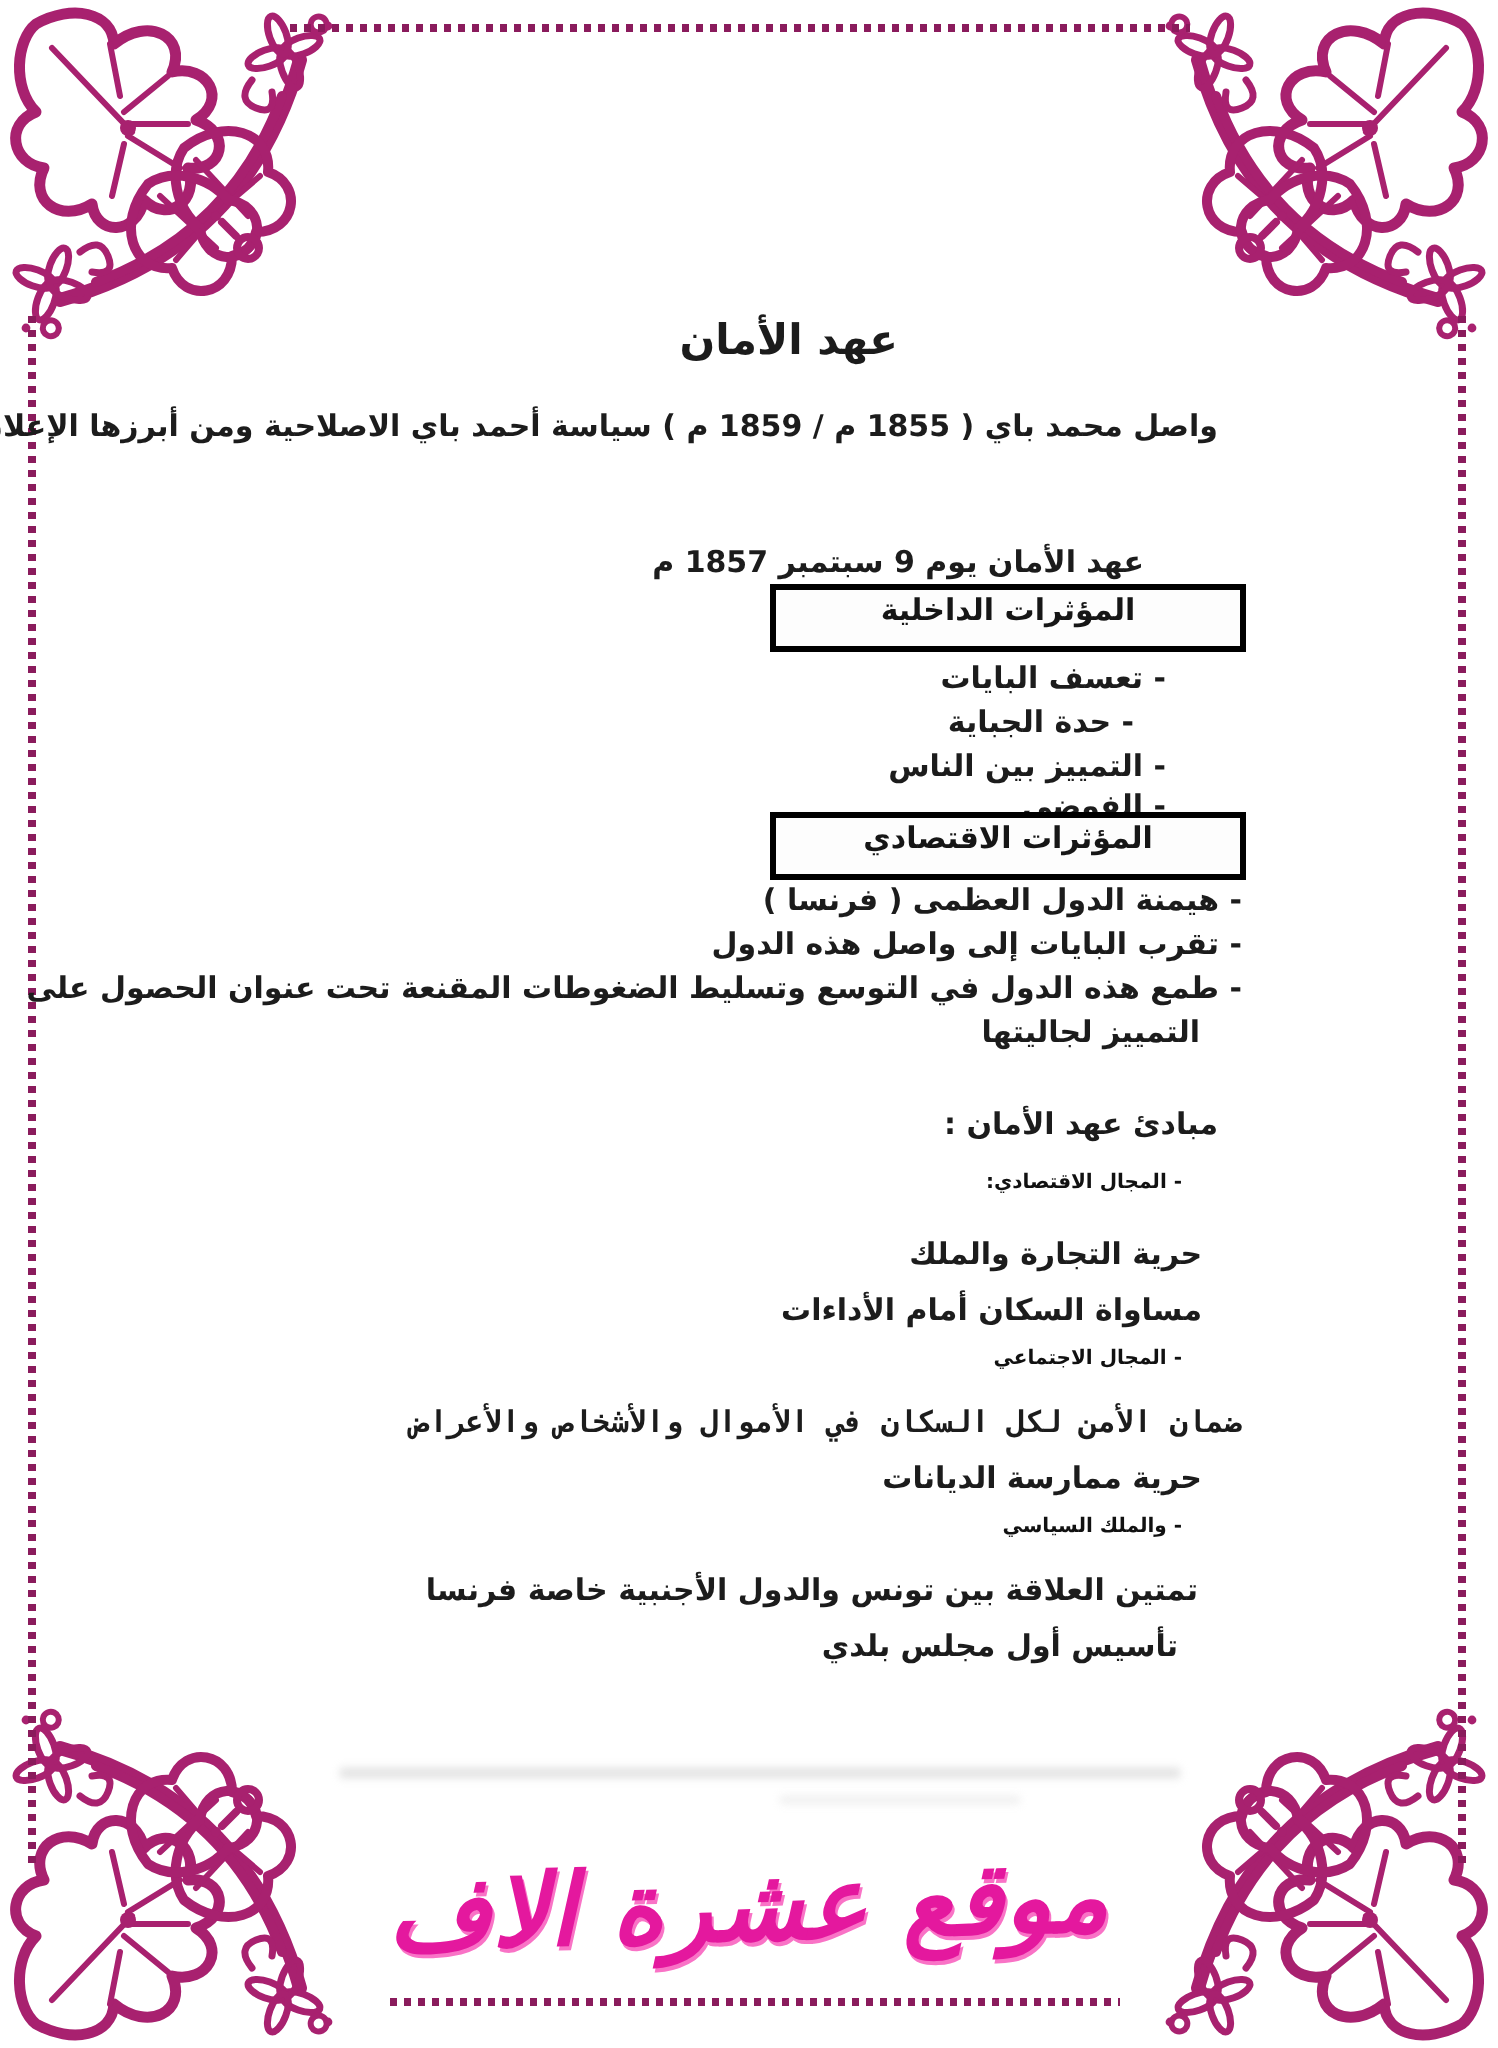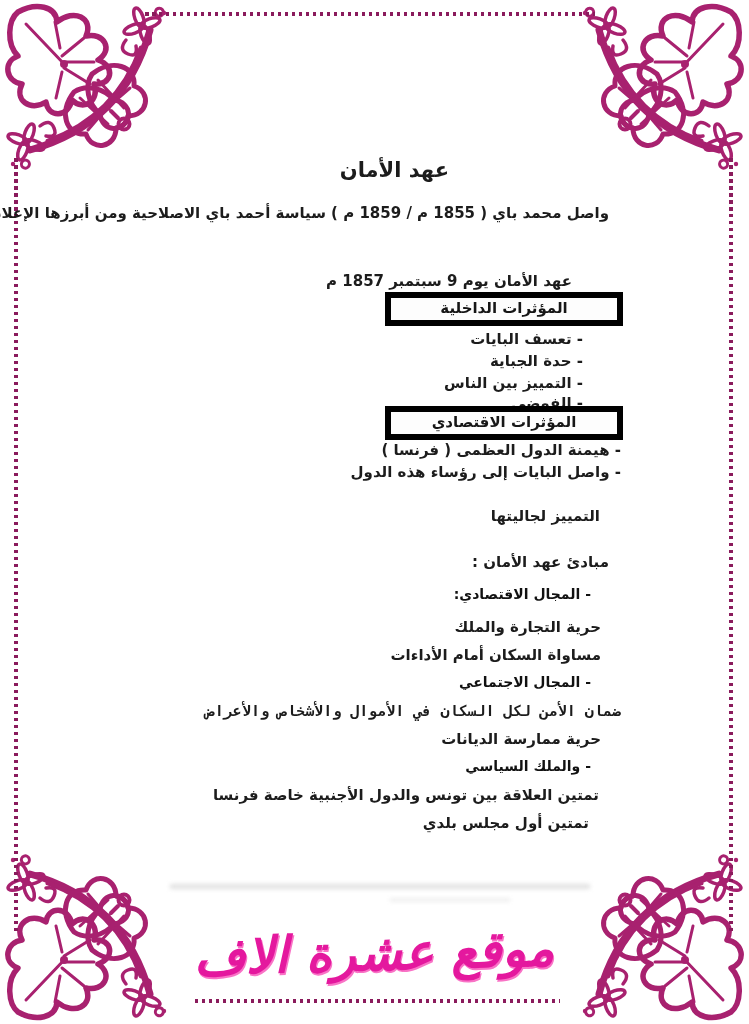--- a/index.html
+++ b/index.html
@@ -5,25 +5,25 @@
   html,body { margin:0; padding:0; background:#ffffff; }
   .page {
     position:relative; width:749px; height:1024px; background:#ffffff;
     overflow:hidden; font-family:"DejaVu Sans", sans-serif;
   }
   
   .txt {
     position:absolute; direction:rtl; unicode-bidi:plaintext;
     font-weight:bold; font-size:15px; color:#1c1c1c; white-space:nowrap;
   }
-  .sec-title { font-size:14px; color:#111; }
+  .sec-title { font-size:10px; color:#111; }
   .doc-title { font-size:21px; }
   .label-box {
     position:absolute; box-sizing:border-box; width:238px; height:34px;
-    border:6px solid #000000; background:#fdfdfd;
+    border:3px solid #000000; background:#fdfdfd;
     text-align:center; direction:rtl; font-weight:bold; font-size:15px; color:#161616;
     padding-top:1px;
   }
   
   .dots-h {
     position:absolute; height:4px;
     background-image:repeating-linear-gradient(to right,#8a1b5c 0px,#8a1b5c 3.5px,transparent 3.5px,transparent 7px);
   }
   .dots-v {
     position:absolute; width:4px;
@@ -124,41 +124,42 @@
   <div class="dots-v" style="left:14px;  top:158px; height:776px;"></div>
   <div class="dots-v" style="left:729px; top:158px; height:776px;"></div>
 
   <div class="txt doc-title" style="top:158px; right:300px;">عهد الأمان</div>
 
   <div class="txt" style="top:204px; right:140px;">واصل محمد باي ( 1855 م / 1859 م ) سياسة أحمد باي الاصلاحية ومن أبرزها الإعلان عن</div>
   <div class="txt" style="top:232px; right:177px;margin-top:40px;">عهد الأمان يوم 9 سبتمبر 1857 م</div>
 
   <div class="label-box" style="top:292px; right:126px;">المؤثرات الداخلية</div>
   <div class="txt" style="top:330px; right:166px;">- تعسف البايات</div>
-  <div class="txt" style="top:352px; right:166px;">- حدة الجباية</div>
+  <div class="txt" style="top:352px; right:182px;">- حدة الجباية</div>
   <div class="txt" style="top:374px; right:166px;">- التمييز بين الناس</div>
   <div class="txt" style="top:394px; right:166px;">- الفوضى</div>
 
   <div class="label-box" style="top:406px; right:126px;">المؤثرات الاقتصادي</div>
   <div class="txt" style="top:441px; right:128px;">- هيمنة الدول العظمى ( فرنسا )</div>
-  <div class="txt" style="top:463px; right:128px;">- واصل البايات إلى رؤساء هذه الدول</div>
+  <div class="txt" style="top:463px; right:128px;">- تقرب البايات إلى واصل هذه الدول</div>
+  <div class="txt" style="top:485px; right:128px;">- طمع هذه الدول في التوسع وتسليط الضغوطات المقنعة تحت عنوان الحصول على</div>
   <div class="txt" style="top:507px; right:149px;">التمييز لجاليتها</div>
 
   <div class="txt" style="top:553px; right:140px;">مبادئ عهد الأمان :</div>
 
   <div class="txt sec-title" style="top:586px; right:158px;">- المجال الاقتصادي:</div>
   <div class="txt" style="top:618px; right:148px;text-align:right;">حرية التجارة والملك</div>
   <div class="txt" style="top:646px; right:148px;">مساواة السكان أمام الأداءات</div>
 
   <div class="txt sec-title" style="top:674px; right:158px;">- المجال الاجتماعي</div>
   <div class="txt" style="top:702px; right:128px;font-family:Liberation Mono, monospace;">ضمان الأمن لكل السكان في الأموال والأشخاص والأعراض</div>
   <div class="txt" style="top:730px; right:148px;">حرية ممارسة الديانات</div>
 
   <div class="txt sec-title" style="top:758px; right:158px;">- والملك السياسي</div>
   <div class="txt" style="top:786px; right:150px;">تمتين العلاقة بين تونس والدول الأجنبية خاصة فرنسا</div>
-  <div class="txt" style="top:814px; right:160px;">تمتين أول مجلس بلدي</div>
+  <div class="txt" style="top:814px; right:160px;">تأسيس أول مجلس بلدي</div>
 
   <div class="smudge" style="left:170px; top:884px; width:420px; height:5px;"></div>
   <div class="smudge" style="left:390px; top:898px; width:120px; height:4px; opacity:.3;"></div>
 
   <div class="watermark">موقع عشرة الاف</div>
 
 </div>
 
 </body></html>

